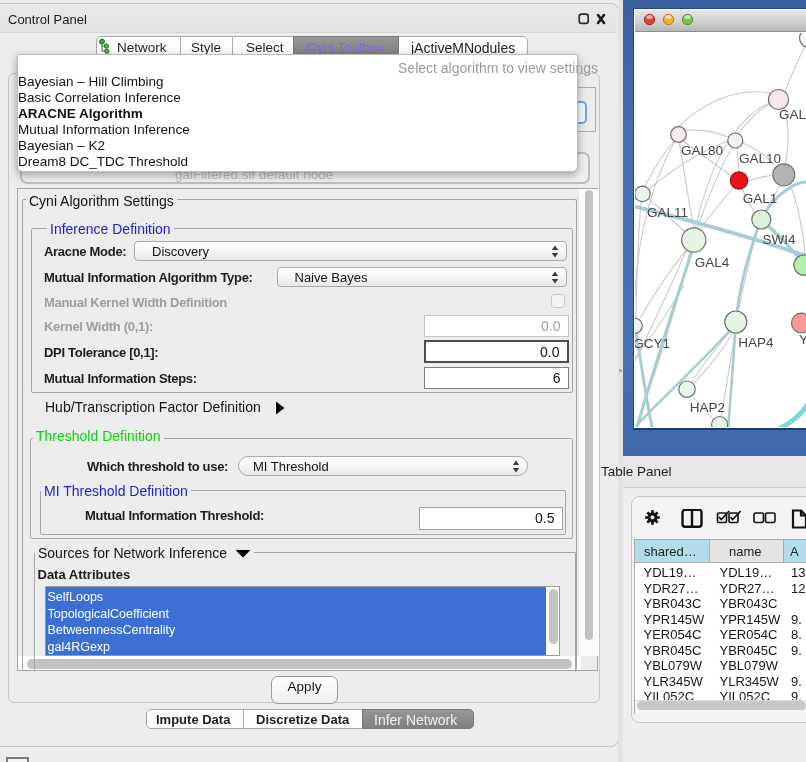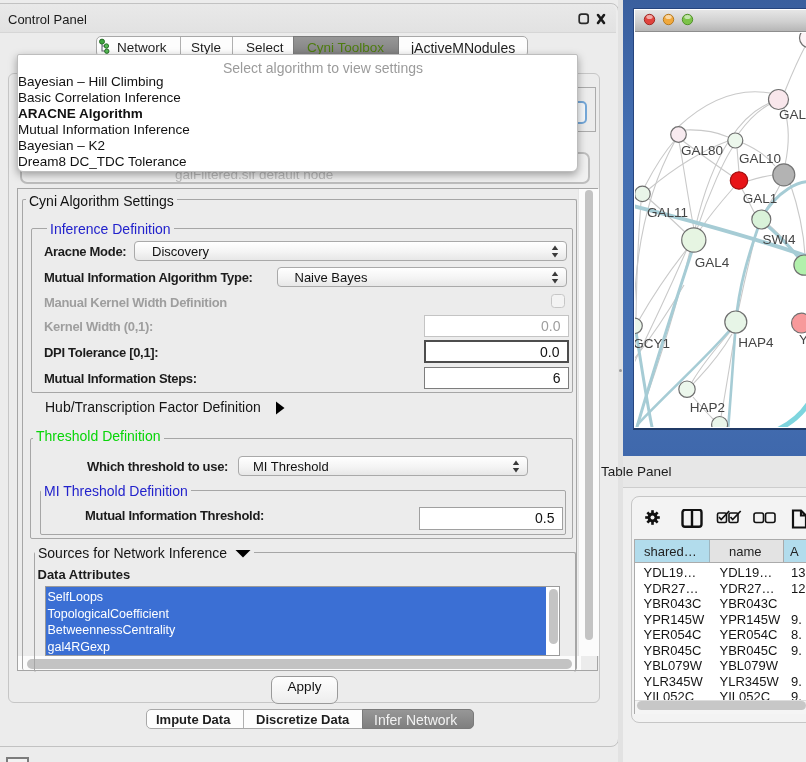--- a/index.html
+++ b/index.html
@@ -39,36 +39,36 @@
 <div class="abs" style="left:293px;top:36px;width:106px;height:20.5px;background:linear-gradient(180deg,#979797,#7f7f7f);border:1px solid #7a7a7a;box-sizing:border-box;"></div>
 <svg class="abs" style="left:99px;top:38px;" width="12" height="16" viewBox="0 0 12 16">
   <path d="M3 4 L3 13 L7 13 M3 8 L6 8" stroke="#667" stroke-width="1.1" fill="none"></path>
   <circle cx="3" cy="3.6" r="2.5" fill="#3fa53f" stroke="#1e641e" stroke-width="0.9"></circle>
   <circle cx="7.4" cy="8" r="2.2" fill="#56bb56" stroke="#1e641e" stroke-width="0.9"></circle>
   <circle cx="7.8" cy="13.2" r="2.2" fill="#56bb56" stroke="#1e641e" stroke-width="0.9"></circle>
 </svg>
 <div class="abs" style="left:117px;top:40px;font-size:13.5px;color:#1e1e1e;">Network</div>
 <div class="abs" style="left:191px;top:40px;font-size:13.5px;color:#1e1e1e;">Style</div>
 <div class="abs" style="left:246px;top:40px;font-size:13.5px;color:#1e1e1e;">Select</div>
-<div class="abs" style="left:307px;top:40px;font-size:13.5px;color:#4d7c0f;">Cyni Toolbox</div>
+<div class="abs" style="left:307px;top:40px;font-size:13.5px;color:#8b5cf6;">Cyni Toolbox</div>
 <div class="abs" style="left:411px;top:40px;font-size:14px;color:#1e1e1e;">jActiveMNodules</div>
 
 <div class="abs" style="left:22px;top:87px;width:572px;height:43px;border:1px solid #ababab;"></div>
 <div class="abs" style="left:300px;top:101px;width:287px;height:23px;border:2.5px solid #74a7d8;border-radius:5px;box-sizing:border-box;background:#f5f8fb;"></div>
 <div class="abs" style="left:20px;top:152px;width:570px;height:32px;border:2px solid #bdbdbd;border-radius:7px;box-sizing:border-box;background:#f0f0f0;"></div>
 <div class="abs" style="left:175px;top:167px;font-size:13.5px;color:#bcbcbc;">galFiltered.sif default node</div>
 
 <div class="abs" style="left:17px;top:54px;width:561px;height:118px;background:#ffffff;border:1px solid #bdbdbd;border-radius:2px 2px 6px 6px;box-shadow:0 3px 9px rgba(0,0,0,0.35);box-sizing:border-box;"></div>
-<div class="abs" style="left:0;top:59.5px;width:598px;text-align:center;font-size:14px;color:#9b9b9b;padding-left:24px;">Select algorithm to view settings</div>
+<div class="abs" style="left:0;top:59.5px;width:598px;text-align:right;font-size:14px;color:#9b9b9b;">Select algorithm to view settings</div>
 <div class="abs" style="left:18px;top:73.5px;font-size:13.5px;color:#111;">Bayesian – Hill Climbing</div>
 <div class="abs" style="left:18px;top:89.5px;font-size:13.5px;color:#111;">Basic Correlation Inference</div>
 <div class="abs" style="left:18px;top:105.5px;font-size:13.5px;color:#111;font-weight:bold;">ARACNE Algorithm</div>
 <div class="abs" style="left:18px;top:121.5px;font-size:13.5px;color:#111;">Mutual Information Inference</div>
 <div class="abs" style="left:18px;top:137.5px;font-size:13.5px;color:#111;">Bayesian – K2</div>
-<div class="abs" style="left:18px;top:153.5px;font-size:13.5px;color:#111;">Dream8 DC_TDC Tolerance</div>
+<div class="abs" style="left:18px;top:153.5px;font-size:13.5px;color:#111;">Dream8 DC_TDC Threshold</div>
 
 <div class="abs" style="left:17px;top:188px;width:581px;height:483px;border:1px solid #a5a5a5;box-sizing:border-box;background:#ececec;"></div>
 
 <div class="abs" style="left:578px;top:189px;width:19.5px;height:467px;background:#fbfbfb;border-left:1px solid #e6e6e6;"></div>
 <div class="abs" style="left:584.5px;top:190px;width:8px;height:450px;background:#c3c3c3;border-radius:4px;"></div>
 
 <div class="abs" style="left:18px;top:656px;width:563px;height:14px;background:#fcfcfc;"></div>
 <div class="abs" style="left:27px;top:659px;width:545px;height:9.5px;background:#c3c3c3;border-radius:5px;"></div>
 
 <div class="gbox" style="left:22px;top:199px;width:553px;height:470px;border-bottom:none;"></div>
@@ -116,21 +116,21 @@
 
 <div class="abs" style="left:45px;top:399px;font-size:14px;color:#141414;">Hub/Transcription Factor Definition</div>
 <svg class="abs" style="left:274.5px;top:400.5px;" width="10" height="14" viewBox="0 0 10 14">
     <path d="M1 0.5 L9.5 7 L1 13.5 Z" fill="#000"></path>
   </svg>
 
 <div class="gbox" style="left:30px;top:437.5px;width:541px;height:99px;"></div>
 <div class="abs" style="left:33px;top:428px;font-size:14px;color:#08d508;background:#ececec;padding:0 3px;">Threshold Definition</div>
 
 <div class="lbl abs" style="left:87px;top:459px;">Which threshold to use:</div>
-<div class="combo" style="left:238px;top:456px;width:290px;">
+<div class="combo" style="left:238px;top:456px;width:290px;border-radius:10px;">
   <span class="ct" style="left:14px;">MI Threshold</span>
   <svg class="carr" viewBox="0 0 8 13">
       <path d="M4 0.5 L7.2 5 H0.8 Z" fill="#3a3a3a"></path>
       <path d="M4 12.5 L7.2 8 H0.8 Z" fill="#3a3a3a"></path>
     </svg>
 </div>
 
 <div class="gbox" style="left:40px;top:489.5px;width:524px;height:43px;"></div>
 <div class="abs" style="left:41px;top:483px;font-size:14px;color:#2222cc;background:#ececec;padding:0 3px;">MI Threshold Definition</div>
 <div class="lbl abs" style="left:55px;top:508px;margin-left:30px;">Mutual Information Threshold:</div>

